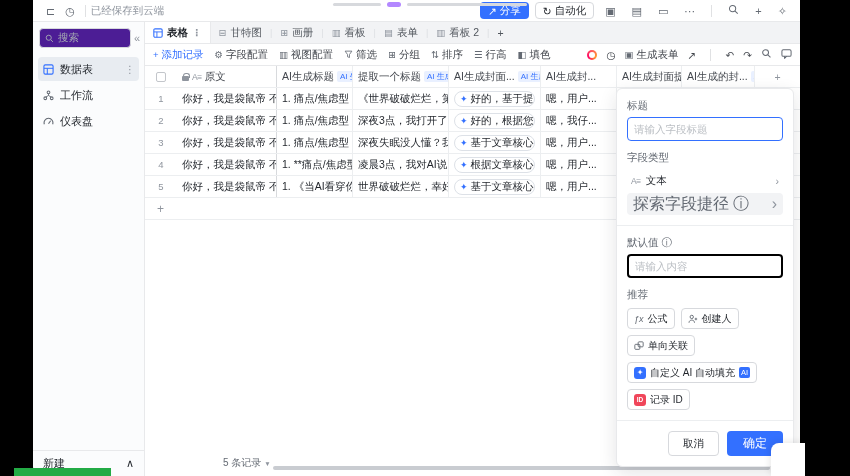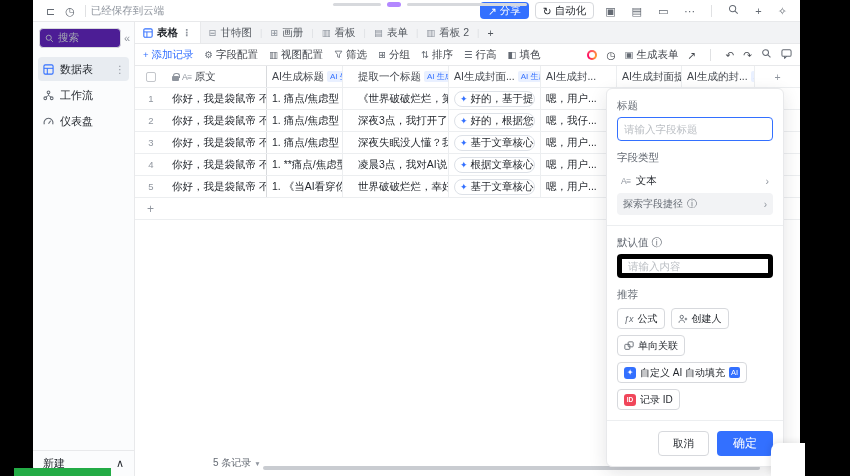--- a/index.html
+++ b/index.html
@@ -66,21 +66,21 @@
              background:linear-gradient(#fff,#fff) padding-box,
                         conic-gradient(#ff5c5c,#ff9d2e,#f06,#ff5c5c) border-box; }
 
   
   .grid { font-size:10.5px; }
   .g-row { display:flex; height:22px; border-bottom:1px solid #eceef0; align-items:stretch; }
   .cell { border-right:1px solid #eceef0; display:flex; align-items:center; gap:3px;
           padding:0 5px; overflow:hidden; white-space:nowrap; }
   .c0{width:32px; justify-content:center; border-right:none;}
   .c1{width:100px; border-right:1px solid #d8dadd;}
-  .c2{width:76px;} .c3{width:96px;margin-left:10px;} .c4{width:92px;} .c5{width:76px;} .c6{width:65px;} .c7{width:73px;}
+  .c2{width:76px;} .c3{width:96px;} .c4{width:92px;} .c5{width:76px;} .c6{width:65px;} .c7{width:73px;}
   .c8{width:45px; justify-content:center; border-right:none; color:#8f959e;}
   .hrow { color:#42464d; }
   .rownum { color:#8f959e; font-size:9.5px; }
   .ai-badge { background:#e9f0ff; color:#3370ff; font-size:8px; padding:0px 3px;
               border-radius:2px; line-height:11px; flex:none; }
   .chk { width:10px; height:10px; border:1px solid #c3c6cb; border-radius:2px; background:#fff; flex:none; }
   .lock { width:7px; height:5px; background:#8f959e; border-radius:1px; position:relative; margin-top:3px; flex:none;}
   .lock:before { content:""; position:absolute; left:1px; top:-3px; width:5px; height:4px;
                  border:1px solid #8f959e; border-bottom:none; border-radius:3px 3px 0 0; }
   .ftype { color:#8f959e; font-size:8.5px; letter-spacing:-0.5px; flex:none; }
@@ -93,29 +93,29 @@
   .grid-footer { position:absolute; left:78px; bottom:6px; font-size:10px; color:#646a73;
                  display:flex; align-items:center; gap:3px; }
   .hscroll { position:absolute; left:128px; bottom:6px; width:497px; height:4px;
              background:#c9ccd1; border-radius:2px; }
 
   
   .popup { position:absolute; left:471px; top:66px; width:178px; background:#fff;
            border:1px solid #e8e9eb; border-radius:6px; box-shadow:0 6px 18px rgba(31,35,41,.12);
            padding:10px; font-size:10.5px; z-index:5; }
   .p-label { color:#646a73; font-size:10.5px; margin-bottom:4px; display:flex; gap:3px; align-items:center;}
-  .p-input { width:100%; height:24px; border:5px solid #000000; border-radius:4px;
+  .p-input { width:100%; height:24px; border:2px solid #000000; border-radius:4px;
              padding:0 6px; font-size:10.5px; outline:none; font-family:inherit; }
   .p-input.focus { border:1.5px solid #3370ff; }
   .p-input::placeholder { color:#bbbfc4; }
   .sect { margin-top:10px; }
   .type-row { height:24px; display:flex; align-items:center; gap:5px; padding:0 4px; }
   .type-row .chev { margin-left:auto; color:#8f959e; }
   .shortcut-row { height:22px; background:#f2f3f5; border-radius:4px; display:flex;
-                  align-items:center; gap:4px; padding:0 6px; color:#646a73; font-size:10px; }
+                  align-items:center; gap:4px; padding:0 6px; color:#646a73; font-size:16px; }
   .shortcut-row .chev { margin-left:auto; color:#8f959e; }
   .p-div { border-top:1px solid #eceef0; margin:10px -10px; }
   .chips { display:flex; flex-wrap:wrap; gap:6px; margin-top:6px; }
   .chip { display:flex; align-items:center; gap:4px; border:1px solid #d7d9dd; border-radius:4px;
           height:21px; padding:0 6px; font-size:10px; color:#1f2329; background:#fff; }
   .chip .cic { color:#646a73; font-size:9px; font-style:italic; }
   .sq-ai { width:12px; height:12px; border-radius:3px; background:#3370ff; color:#fff;
            font-size:8px; line-height:12px; text-align:center; flex:none; }
   .sq-id { width:12px; height:12px; border-radius:3px; background:#f0465a; color:#fff;
            font-size:6.5px; font-weight:bold; line-height:12px; text-align:center; flex:none; }

